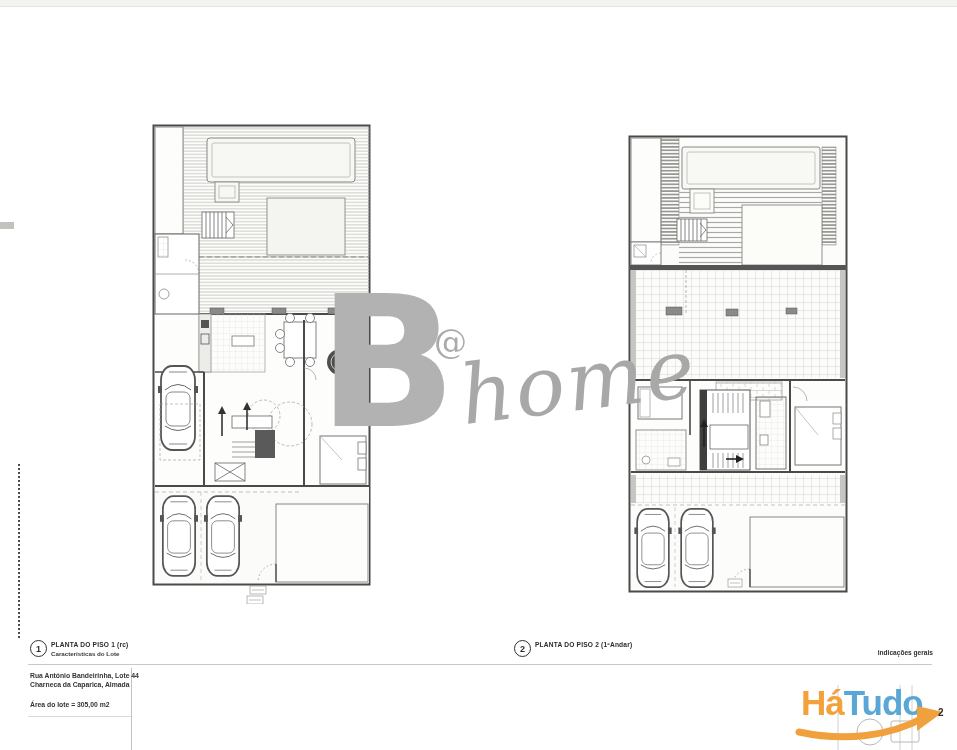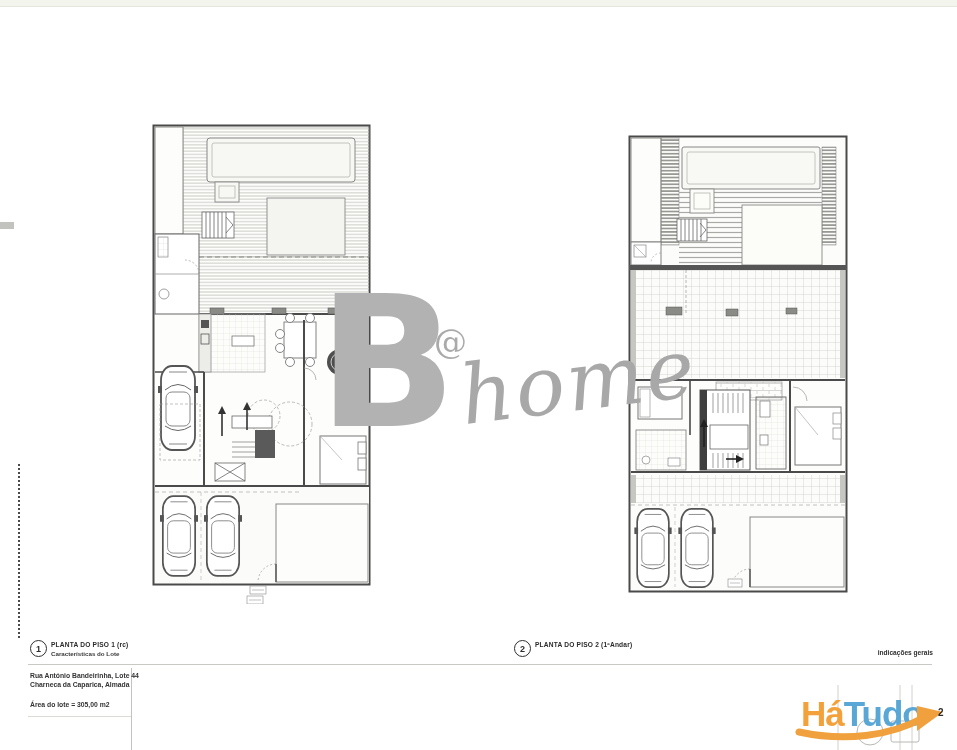--- a/index.html
+++ b/index.html
@@ -29,21 +29,21 @@
   #divider{left:28px;top:664px;width:904px;height:1px;background:#c9c9c4;}
   #tb-vline{left:131px;top:668px;width:1px;height:82px;background:#c2c2be;}
   #tb-subline{left:28px;top:716px;width:103px;height:1px;background:#dcdcd7;}
   #address-block{left:30px;top:671px;width:120px;}
   .addr-line{font-size:6.8px;font-weight:bold;color:#333;line-height:9px;}
   .area-line{font-size:6.8px;font-weight:bold;color:#333;line-height:9px;margin-top:11px;}
   #notes-label{left:855px;top:649px;width:78px;text-align:right;font-size:6.6px;font-weight:bold;color:#2e2e2e;}
   #sheet-number{left:938px;top:707px;font-size:10px;font-weight:bold;color:#2e2e2e;}
   
   #brand{left:801px;top:684px;font-size:35px;font-weight:bold;line-height:1.1;
-      font-family:"Liberation Sans",sans-serif;letter-spacing:-1px;margin-top:11px;}
+      font-family:"Liberation Sans",sans-serif;letter-spacing:-1px;}
 </style>
 </head>
 <body>
 
 <div id="canvas">
 
   <div class="abs" id="top-band"></div>
   <div class="abs" id="left-tick"></div>
   <div class="abs" id="margin-microtext"></div>
 

